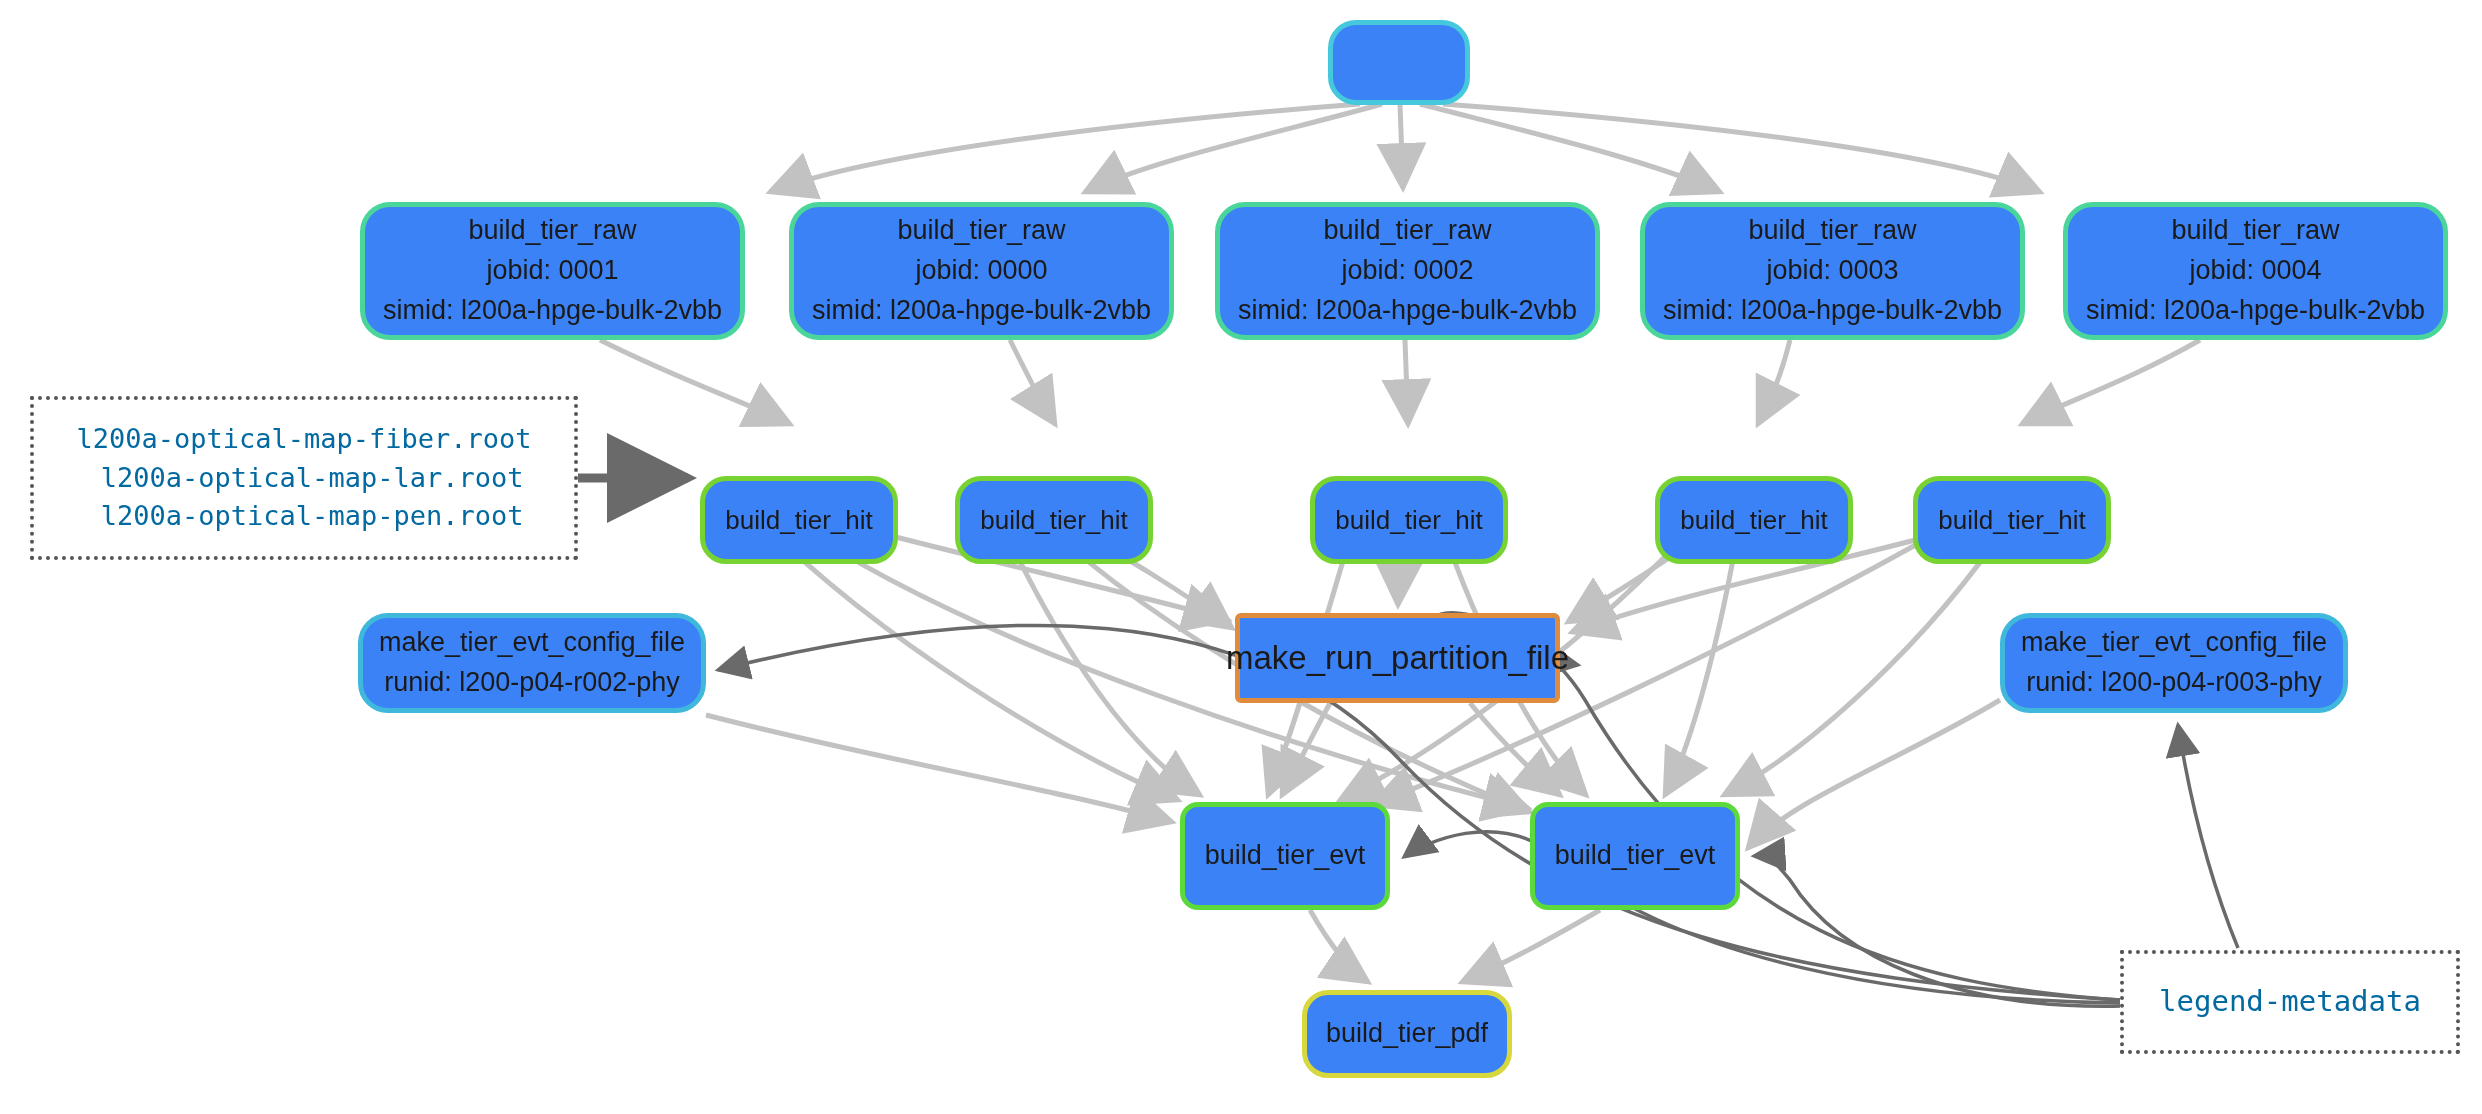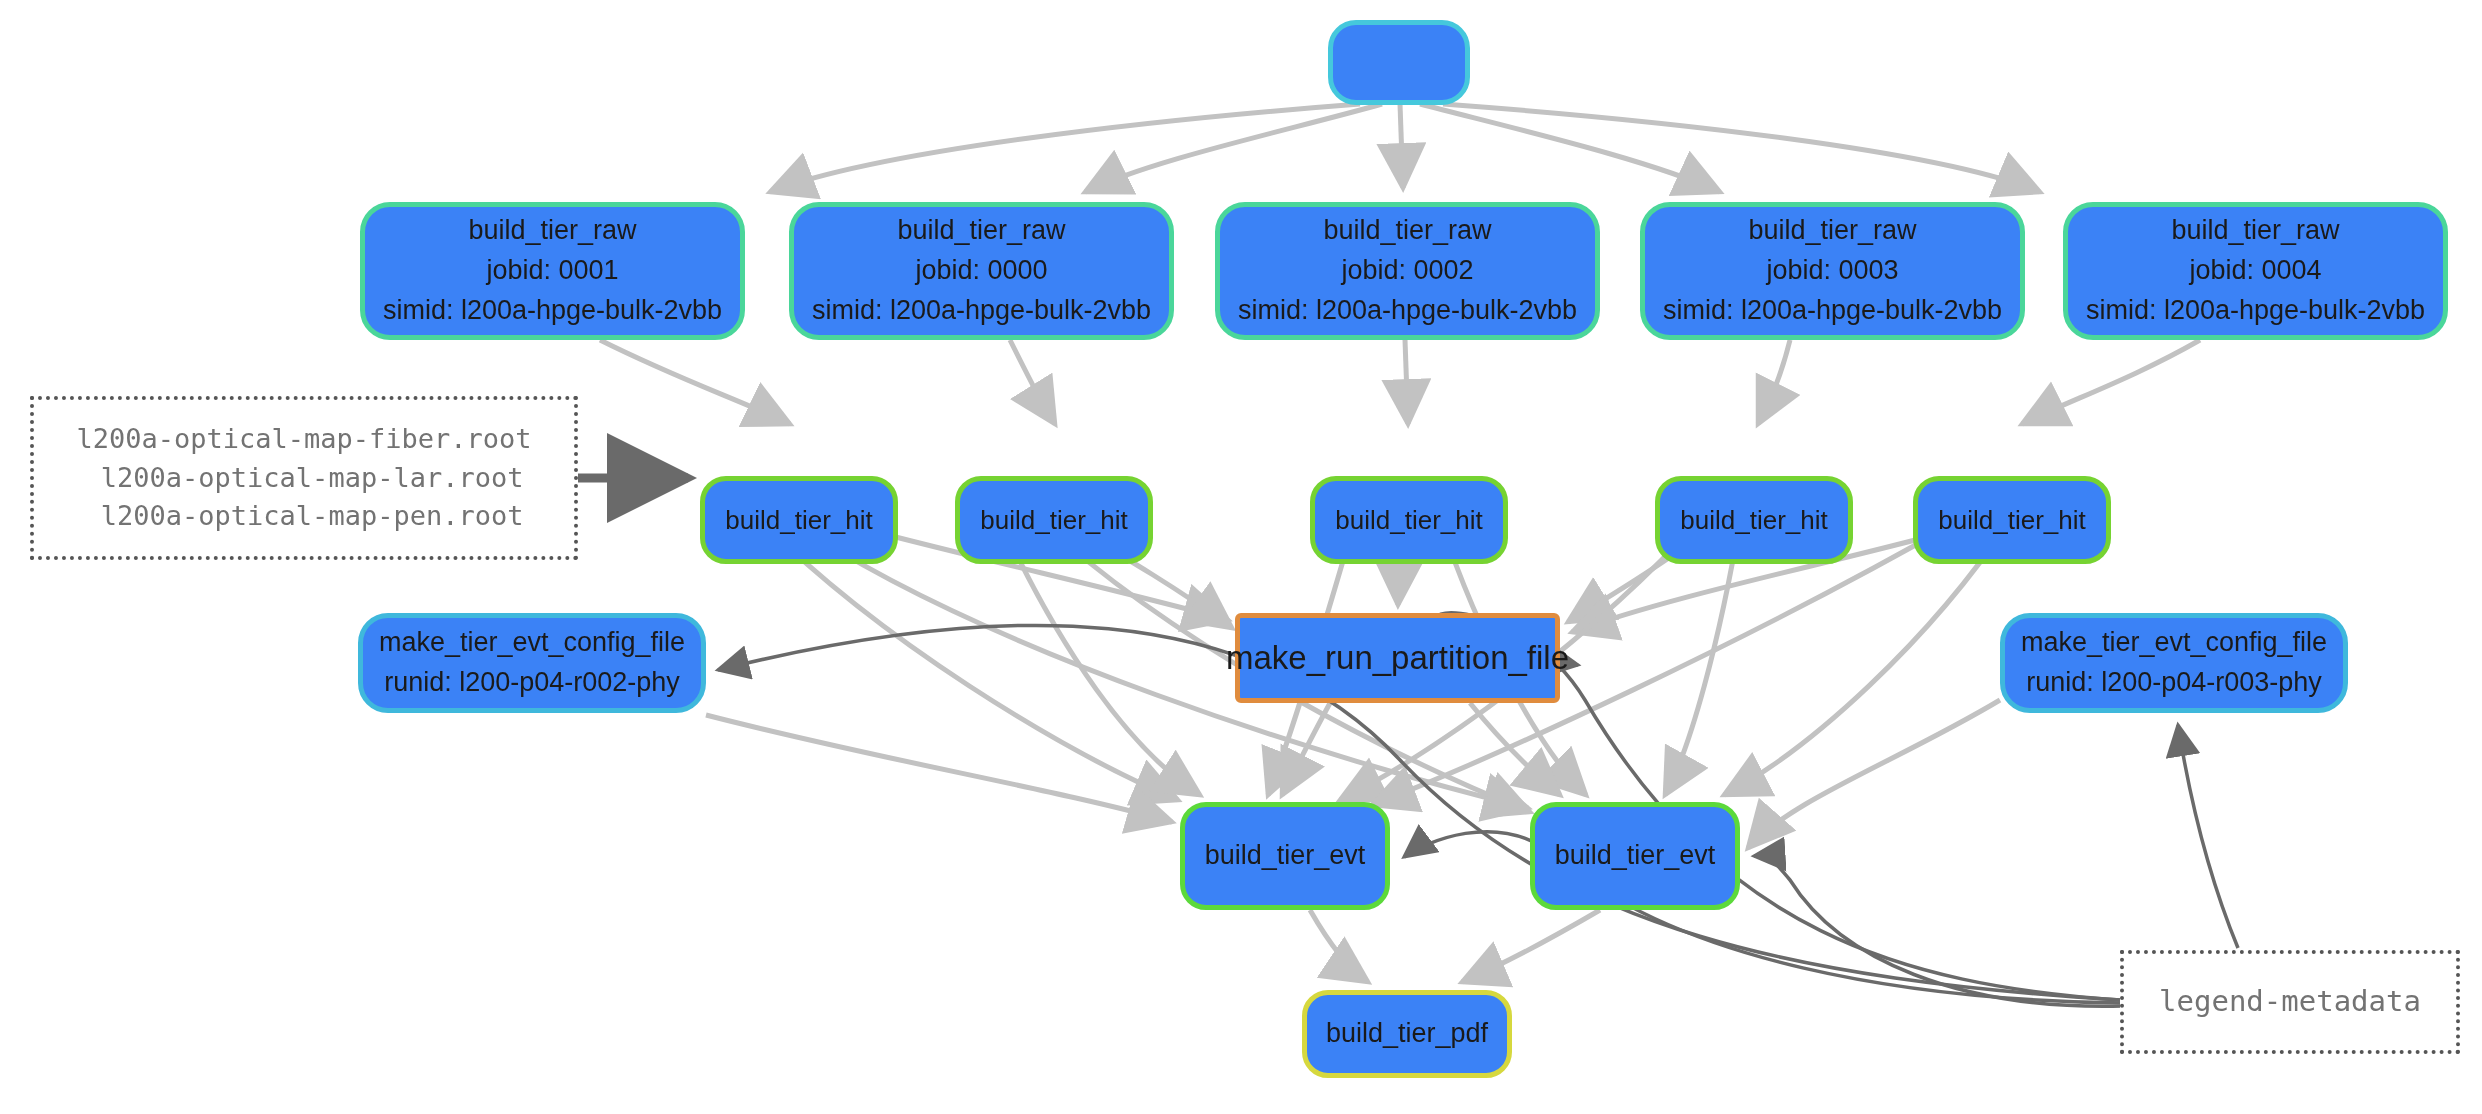--- a/index.html
+++ b/index.html
@@ -18,38 +18,38 @@
     align-items:center;
     justify-content:center;
     text-align:center;
     color:#1a1a1a;
     line-height:1.48;
     z-index:5;
   }
   .node .ln{display:block;white-space:nowrap;}
   .node.raw{font-size:27px;border-radius:30px;}
   .node.hit{font-size:26px;border-radius:26px;margin-top:44px;}
-  .node.evt{font-size:27px;border-radius:26px;}
+  .node.evt{font-size:27px;border-radius:18px;}
   .node.pdf{font-size:27px;border-radius:26px;}
   .node.part{font-size:33px;border-radius:6px;}
   .node.cfg{font-size:27px;border-radius:30px;}
   .node.rootnode{border-radius:28px;}
 
   .legendbox{
     position:absolute;
     box-sizing:border-box;
     background:#ffffff;
     border:4px dotted #555555;
     display:flex;
     flex-direction:column;
     align-items:center;
     justify-content:center;
     font-family:"DejaVu Sans Mono","Liberation Mono",monospace;
     font-size:27px;
-    color:#737373;
+    color:#0369a1;
     line-height:1.44;
     z-index:6;
   }
   .legendbox .ln{display:block;white-space:pre;}
   .legendbox.meta{font-size:29px;}
 </style>
 </head>
 <body>
 
 <div id="canvas">

